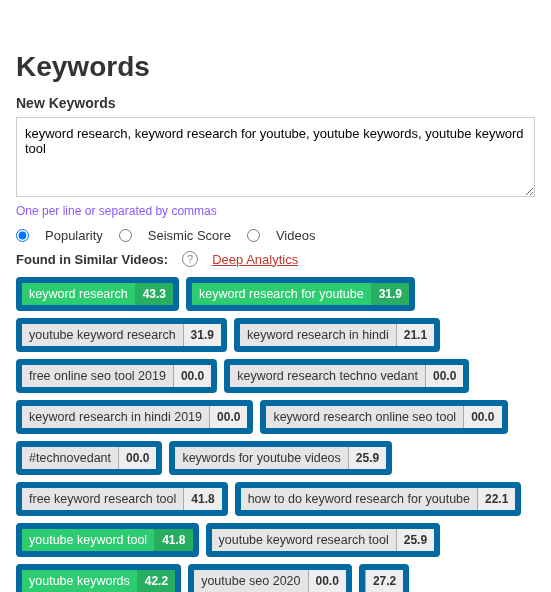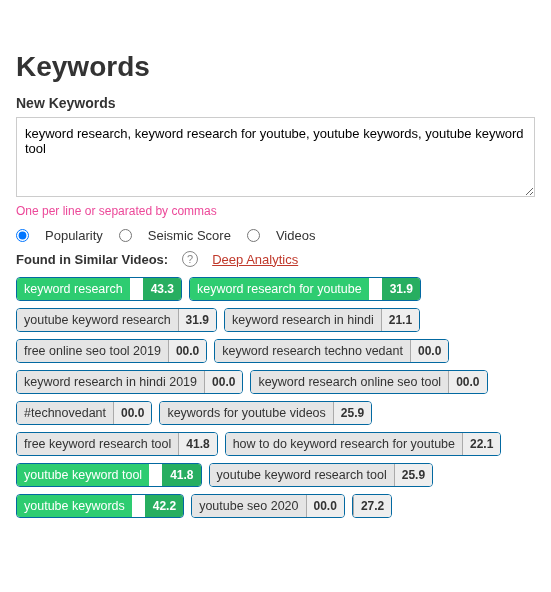--- a/index.html
+++ b/index.html
@@ -26,21 +26,21 @@
       width: 100%;
       height: 80px;
       border: 1px solid #ccc;
       padding: 8px;
       font-size: 13px;
       resize: vertical;
       font-family: Arial, sans-serif;
     }
     .hint {
       font-size: 12px;
-      color: #ec4899;
+      color: #8b5cf6;
       margin-top: 4px;
       margin-bottom: 10px;
     }
     .radio-row {
       display: flex;
       align-items: center;
       gap: 16px;
       margin-bottom: 8px;
     }
     .radio-option {
@@ -79,21 +79,21 @@
     }
     .keywords-area {
       display: flex;
       flex-wrap: wrap;
       gap: 7px;
       margin-top: 4px;
     }
     .kw-tag {
       display: inline-flex;
       align-items: center;
-      border: 1px solid #0369a1;
+      border: 6px solid #0369a1;
       border-radius: 4px;
       overflow: hidden;
       font-size: 12.5px;
       background: #fff;
       cursor: pointer;
     }
     .kw-tag .kw-label {
       padding: 4px 7px;
       background: #e5e5e5;
     }
@@ -106,21 +106,20 @@
       font-weight: bold;
     }
     .kw-tag.highlighted .kw-label {
       background: #2ecc71;
       color: #fff;
     }
     .kw-tag.highlighted .kw-score {
       background: #27ae60;
       border-left: 1px solid #27ae60;
       color: #fff;
-      margin-left: 13px;
     }
   </style>
 </head>
 <body>
 
 
 
 <h1>Keywords</h1>
 
 <div class="section-label">New Keywords</div>

